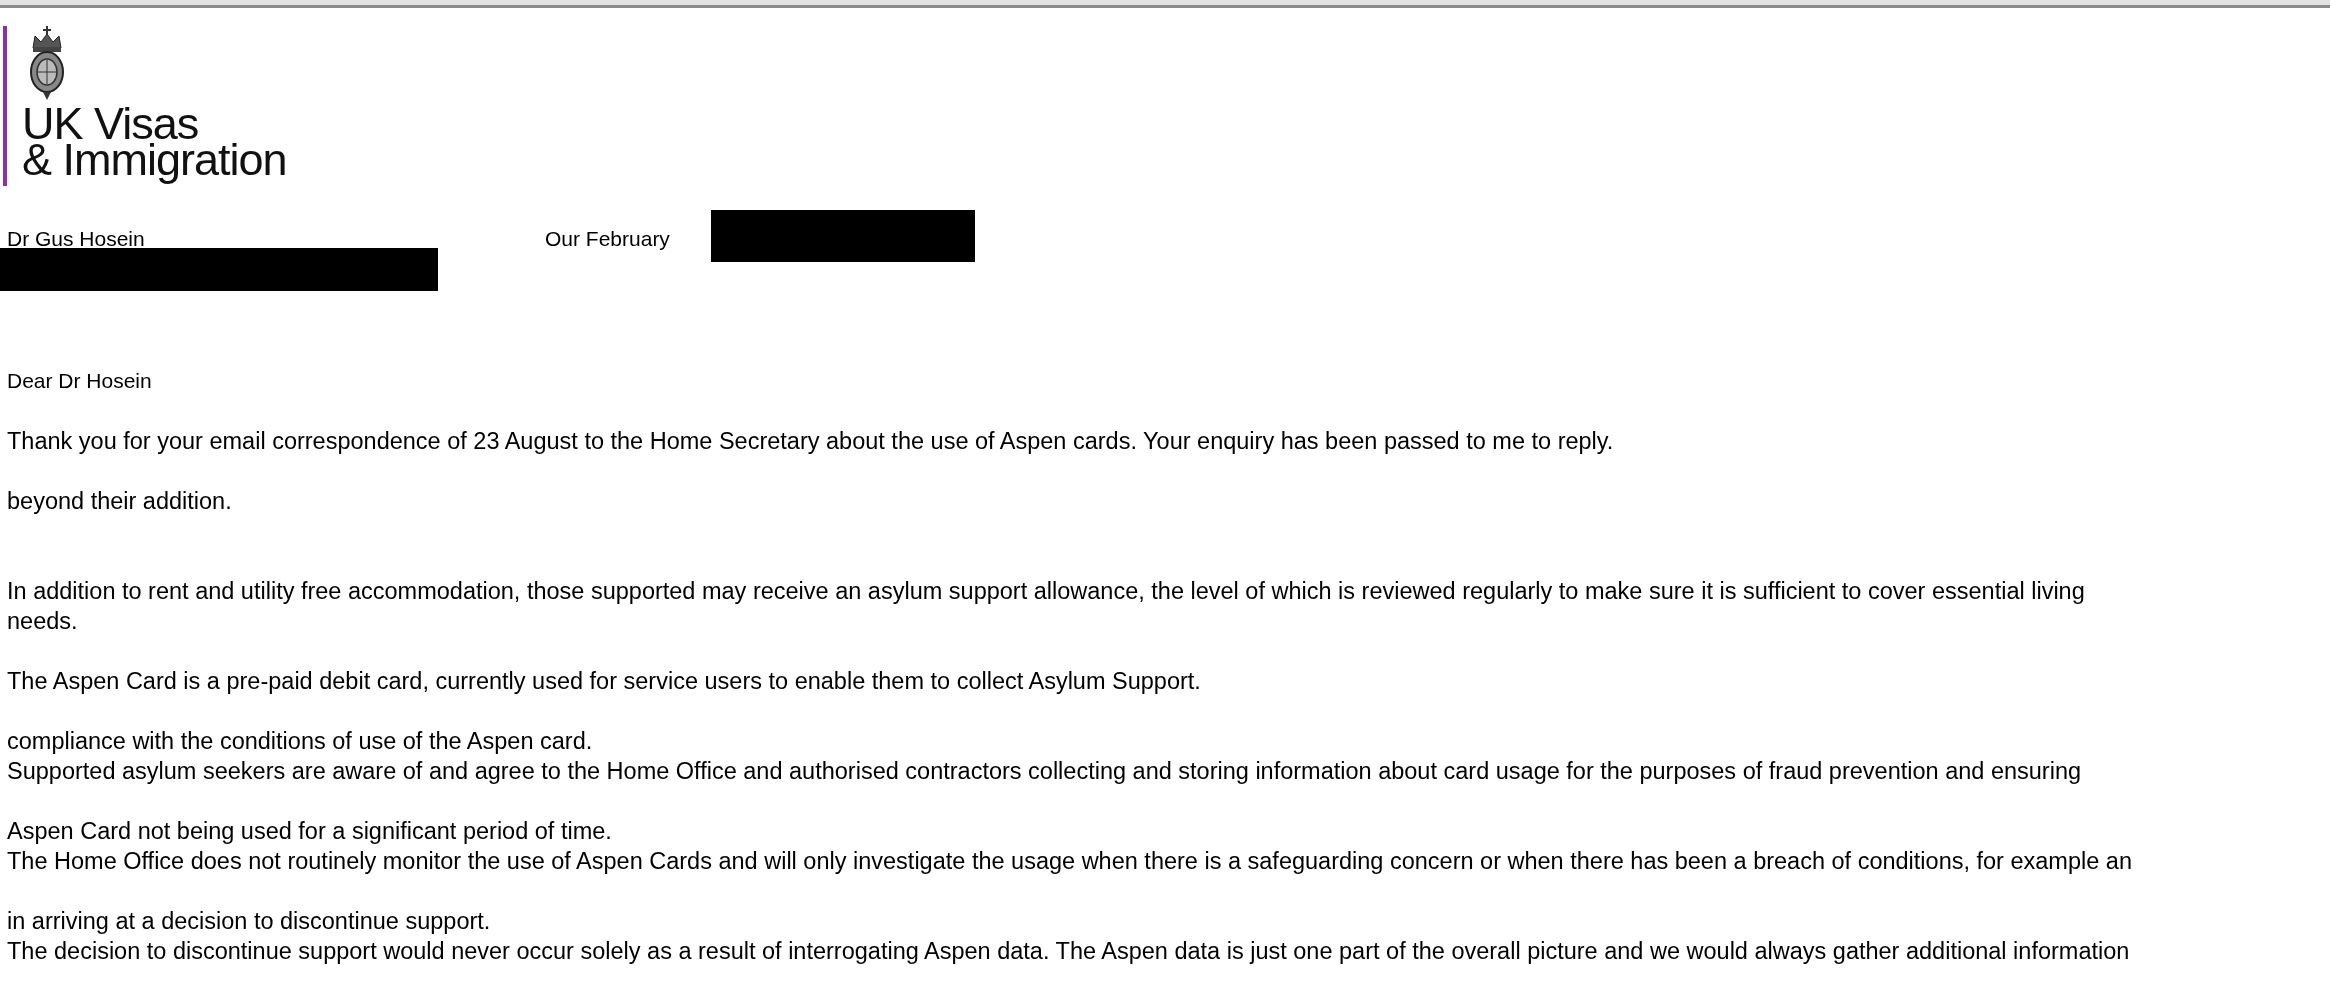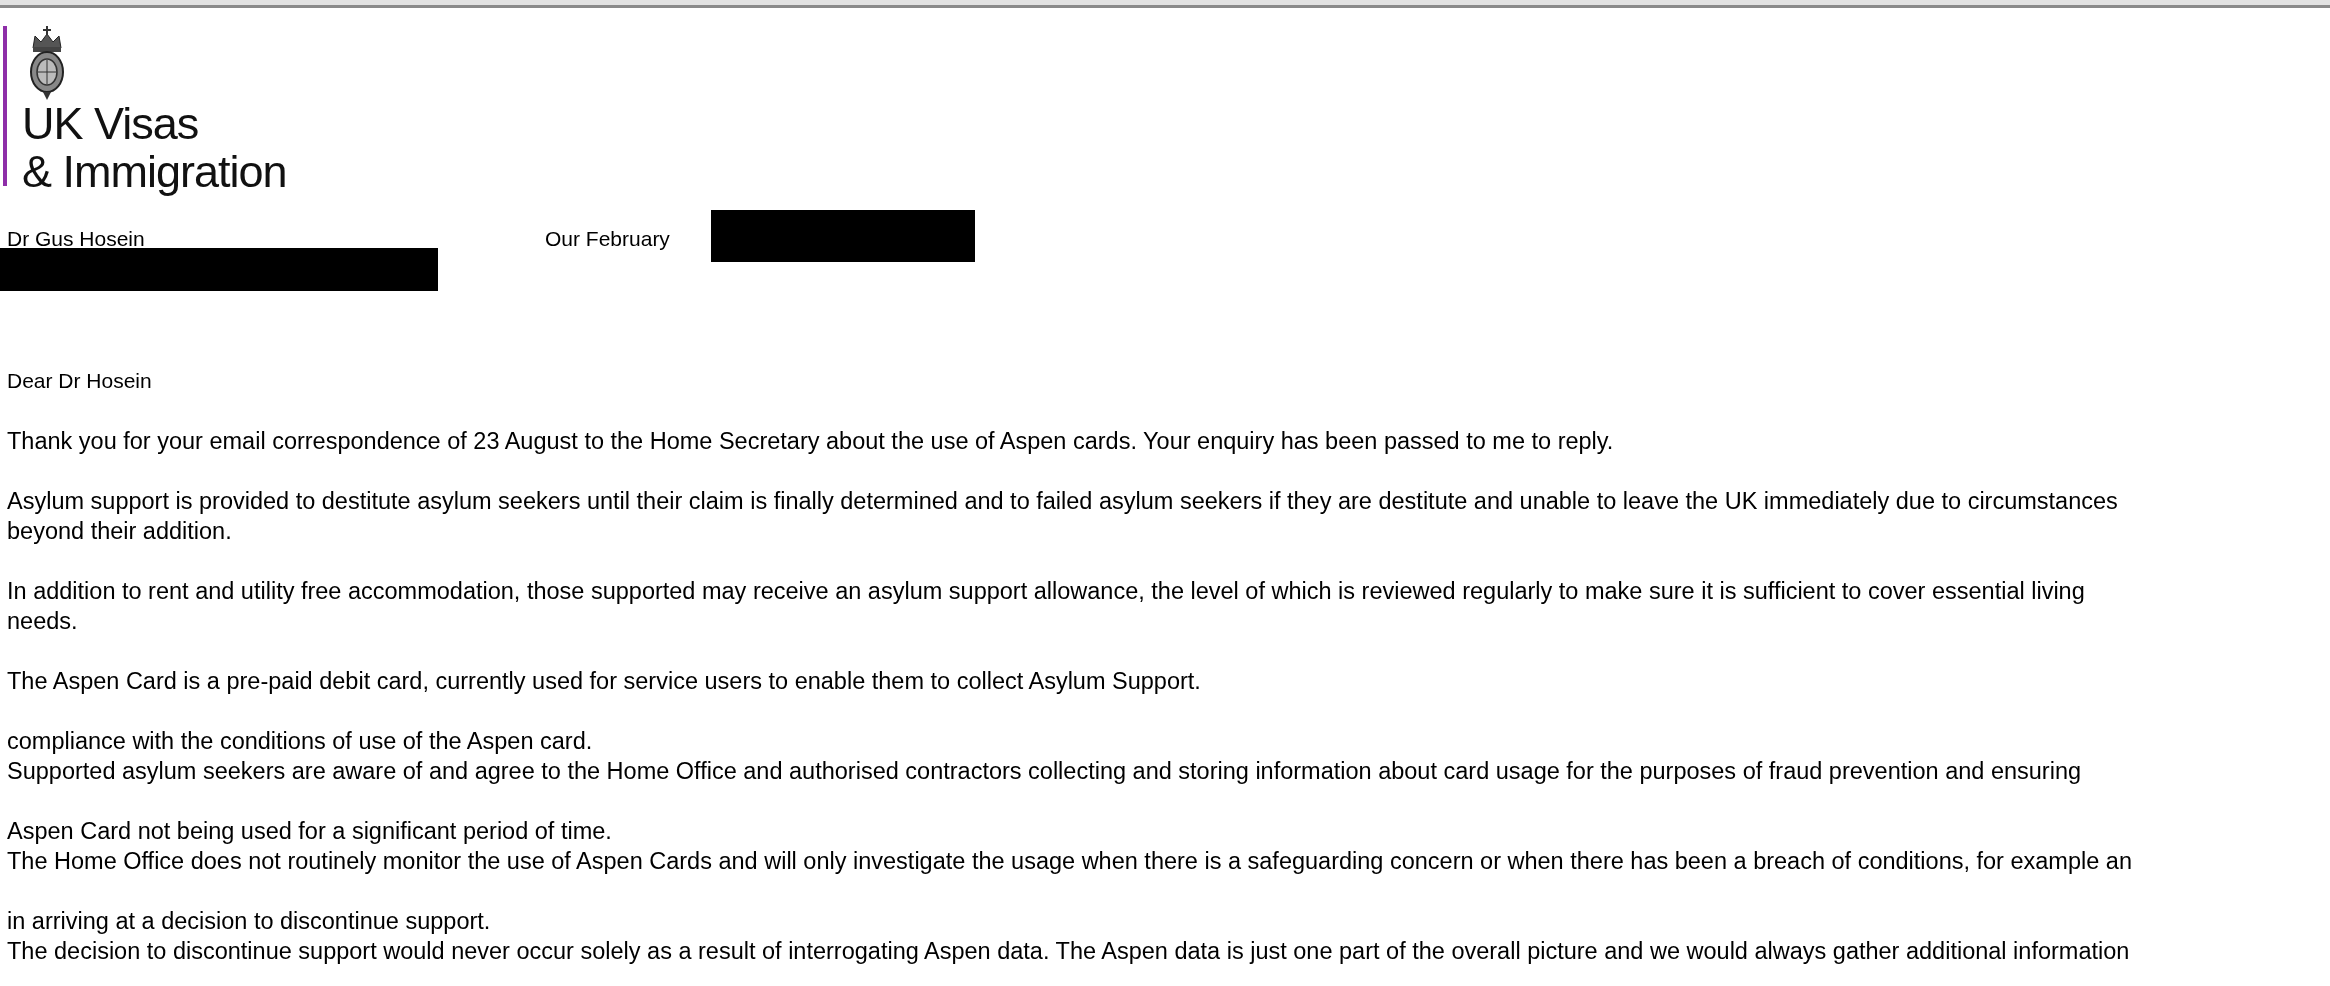--- a/index.html
+++ b/index.html
@@ -5,21 +5,21 @@
   html, body { margin: 0; padding: 0; background: #ffffff; }
   body { width: 2330px; height: 986px; position: relative; overflow: hidden;
          font-family: "Liberation Sans", sans-serif; color: #000; }
   .topbar { position: absolute; left: 0; top: 0; width: 2330px; height: 5px;
             background: #e2e2e2; border-bottom: 3px solid #8a8a8a; }
   .logo { position: absolute; left: 3px; top: 26px; width: 300px; height: 168px; }
   .logo-bar { position: absolute; left: 0; top: 0; width: 4px; height: 160px; background: #8e2ea8; }
   .crest { position: absolute; left: 20px; top: 0; width: 48px; height: 76px; }
   .logo-line { position: absolute; left: 19px; font-size: 45px; letter-spacing: -1px; color: #111; white-space: nowrap; }
   .logo-l1 { top: 72px; }
-  .logo-l2 { top: 120px; text-align: right; }
+  .logo-l2 { top: 108px; text-align: right; }
   .txt { position: absolute; font-size: 21px; white-space: nowrap; line-height: 30px; }
   .redact { position: absolute; background: #000; }
   .para { position: absolute; left: 7px; font-size: 23.5px; line-height: 30px; white-space: nowrap; }
   .para div { height: 30px; }
 </style>
 </head>
 <body>
 
 <div class="topbar"></div>
 
@@ -46,21 +46,20 @@
 <div class="txt" style="left:545px; top:224px;">Our February</div>
 <div class="redact" style="left:711px; top:210px; width:264px; height:52px;"></div>
 
 <div class="txt" style="left:7px; top:366px;">Dear Dr Hosein</div>
 
 <div class="para" style="top:426px;">
   <div>Thank you for your email correspondence of 23 August to the Home Secretary about the use of Aspen cards.  Your enquiry has been passed to me to reply.</div>
 </div>
 
 <div class="para" style="top:486px;">
-  <div>Asylum support is provided to destitute asylum seekers until their claim is finally determined and to failed asylum seekers if they are destitute and unable to leave the UK immediately due to circumstances</div>
   <div>beyond their addition.</div>
 </div>
 
 <div class="para" style="top:576px;">
   <div>In addition to rent and utility free accommodation, those supported may receive an asylum support allowance, the level of which is reviewed regularly to make sure it is sufficient to cover essential living</div>
   <div>needs.</div>
 </div>
 
 <div class="para" style="top:666px;">
   <div>The Aspen Card is a pre-paid debit card, currently used for service users to enable them to collect Asylum Support.</div>

